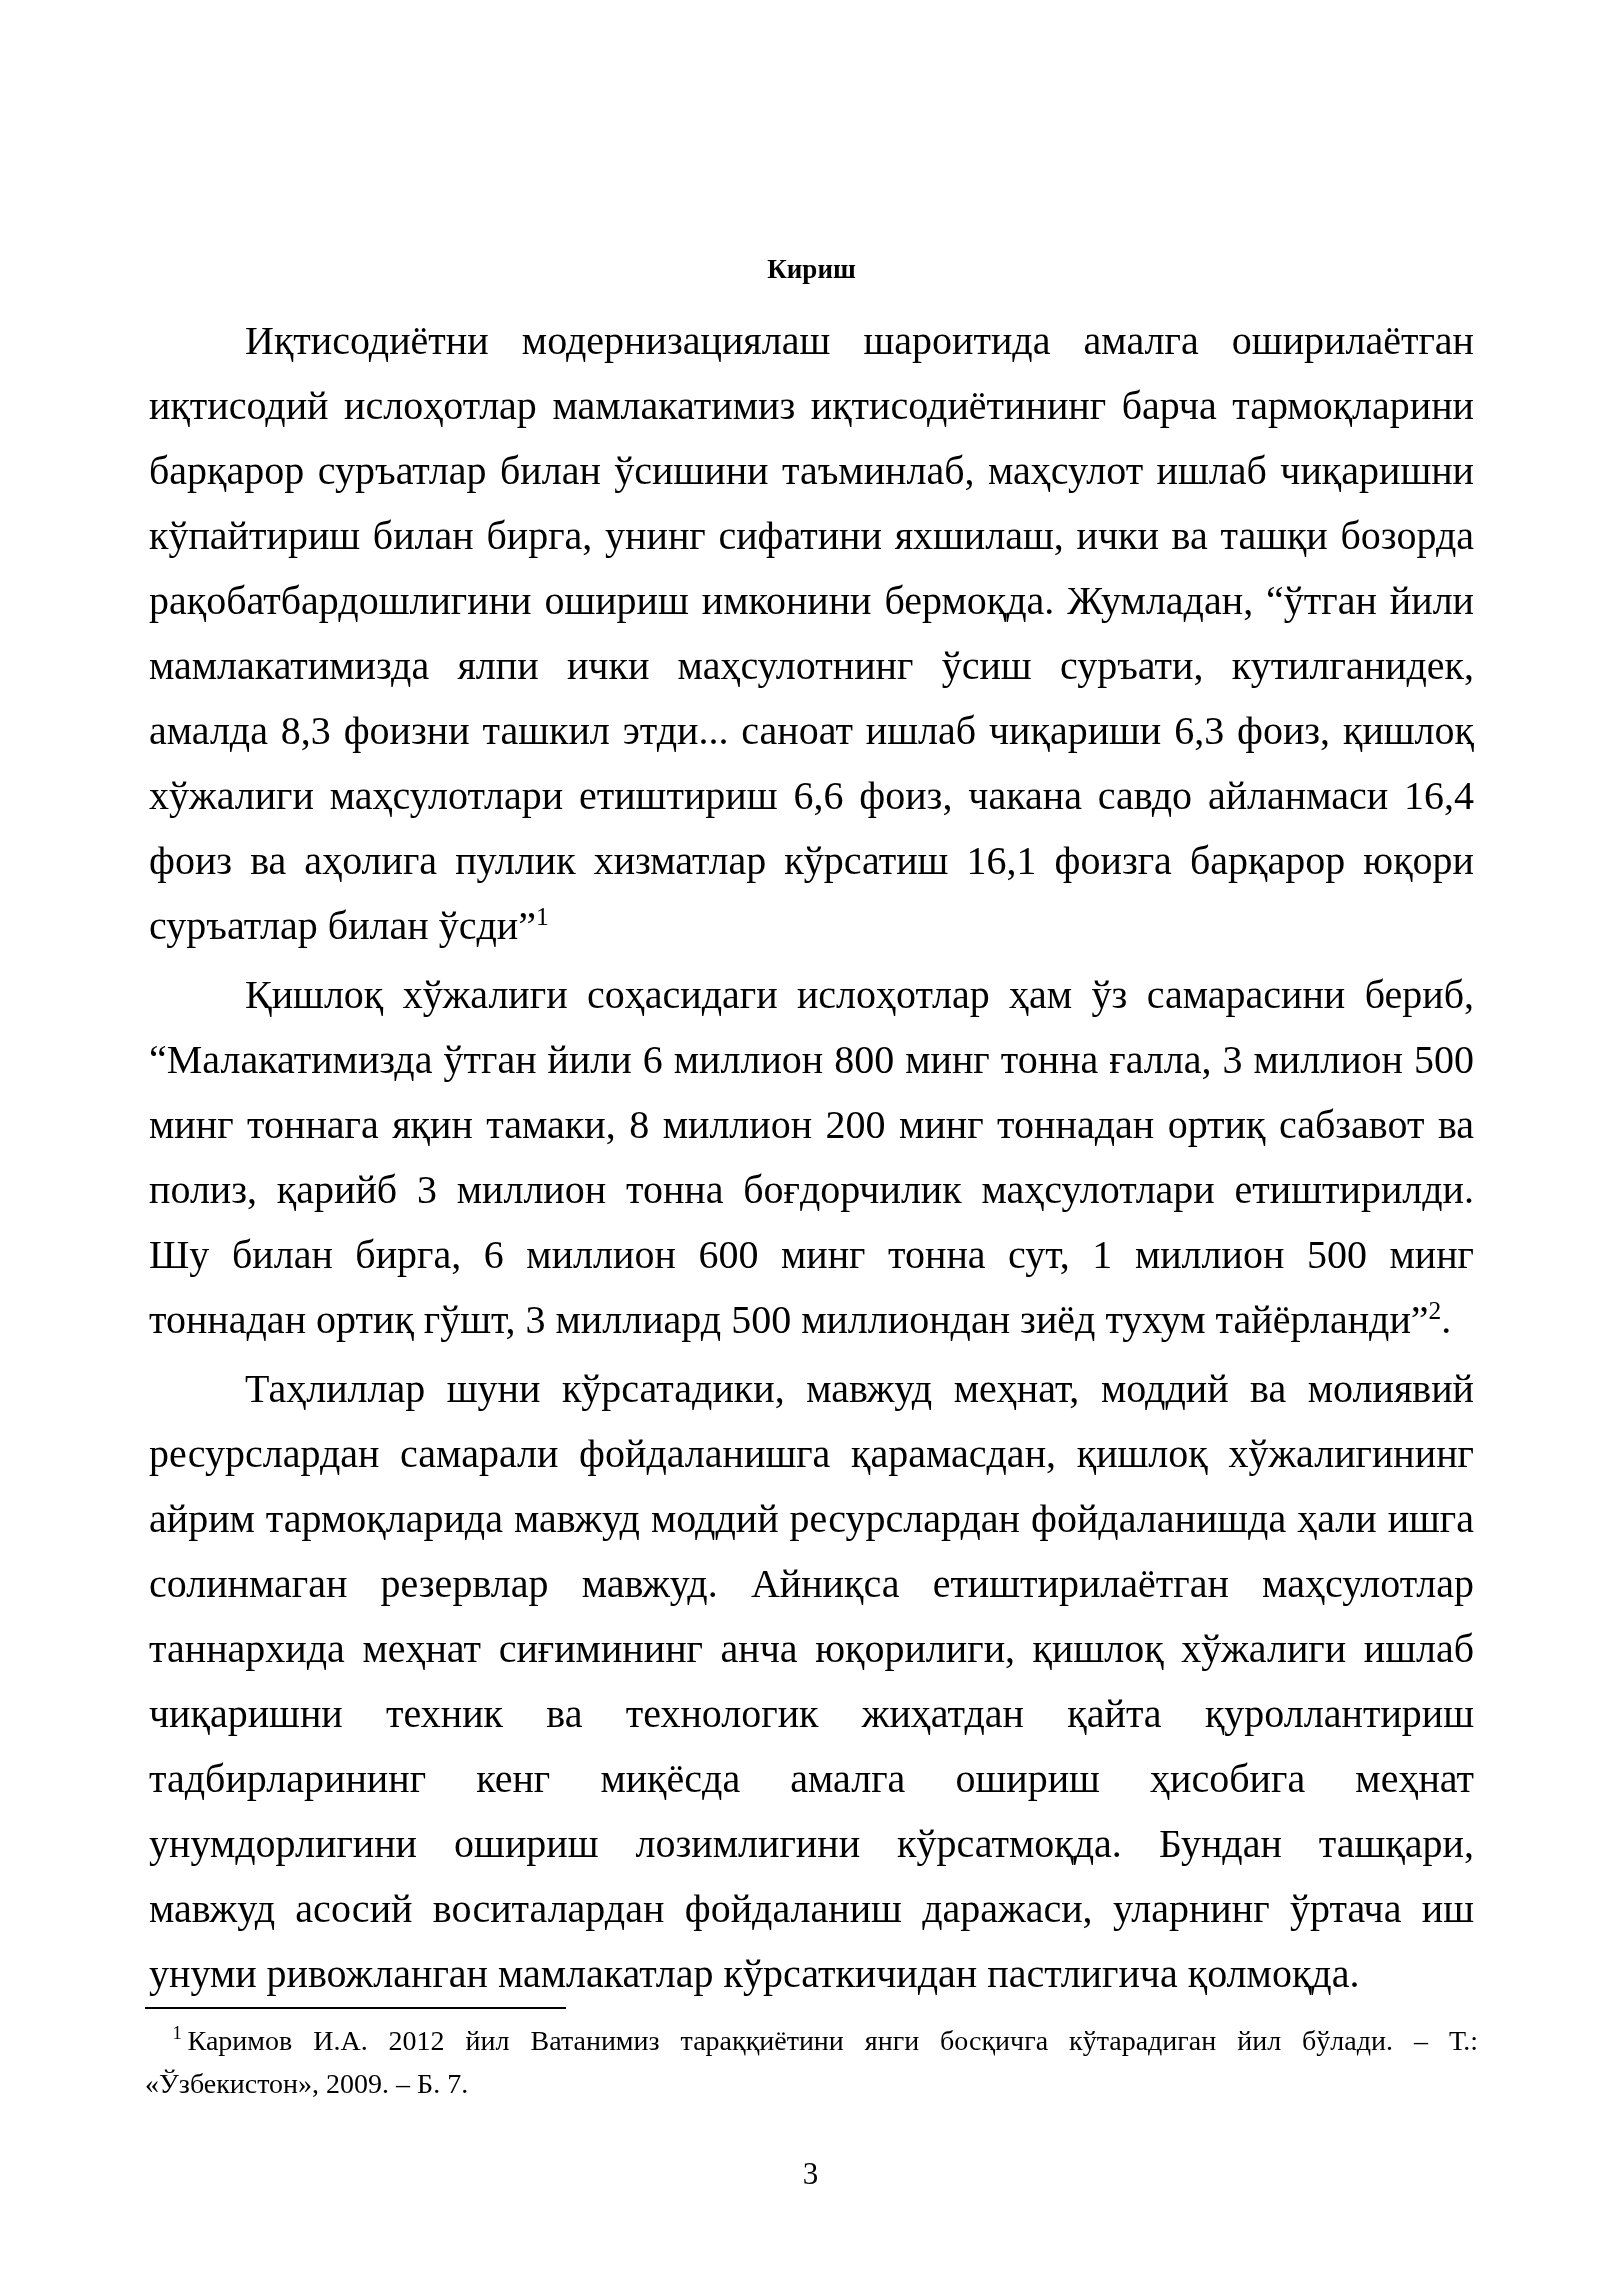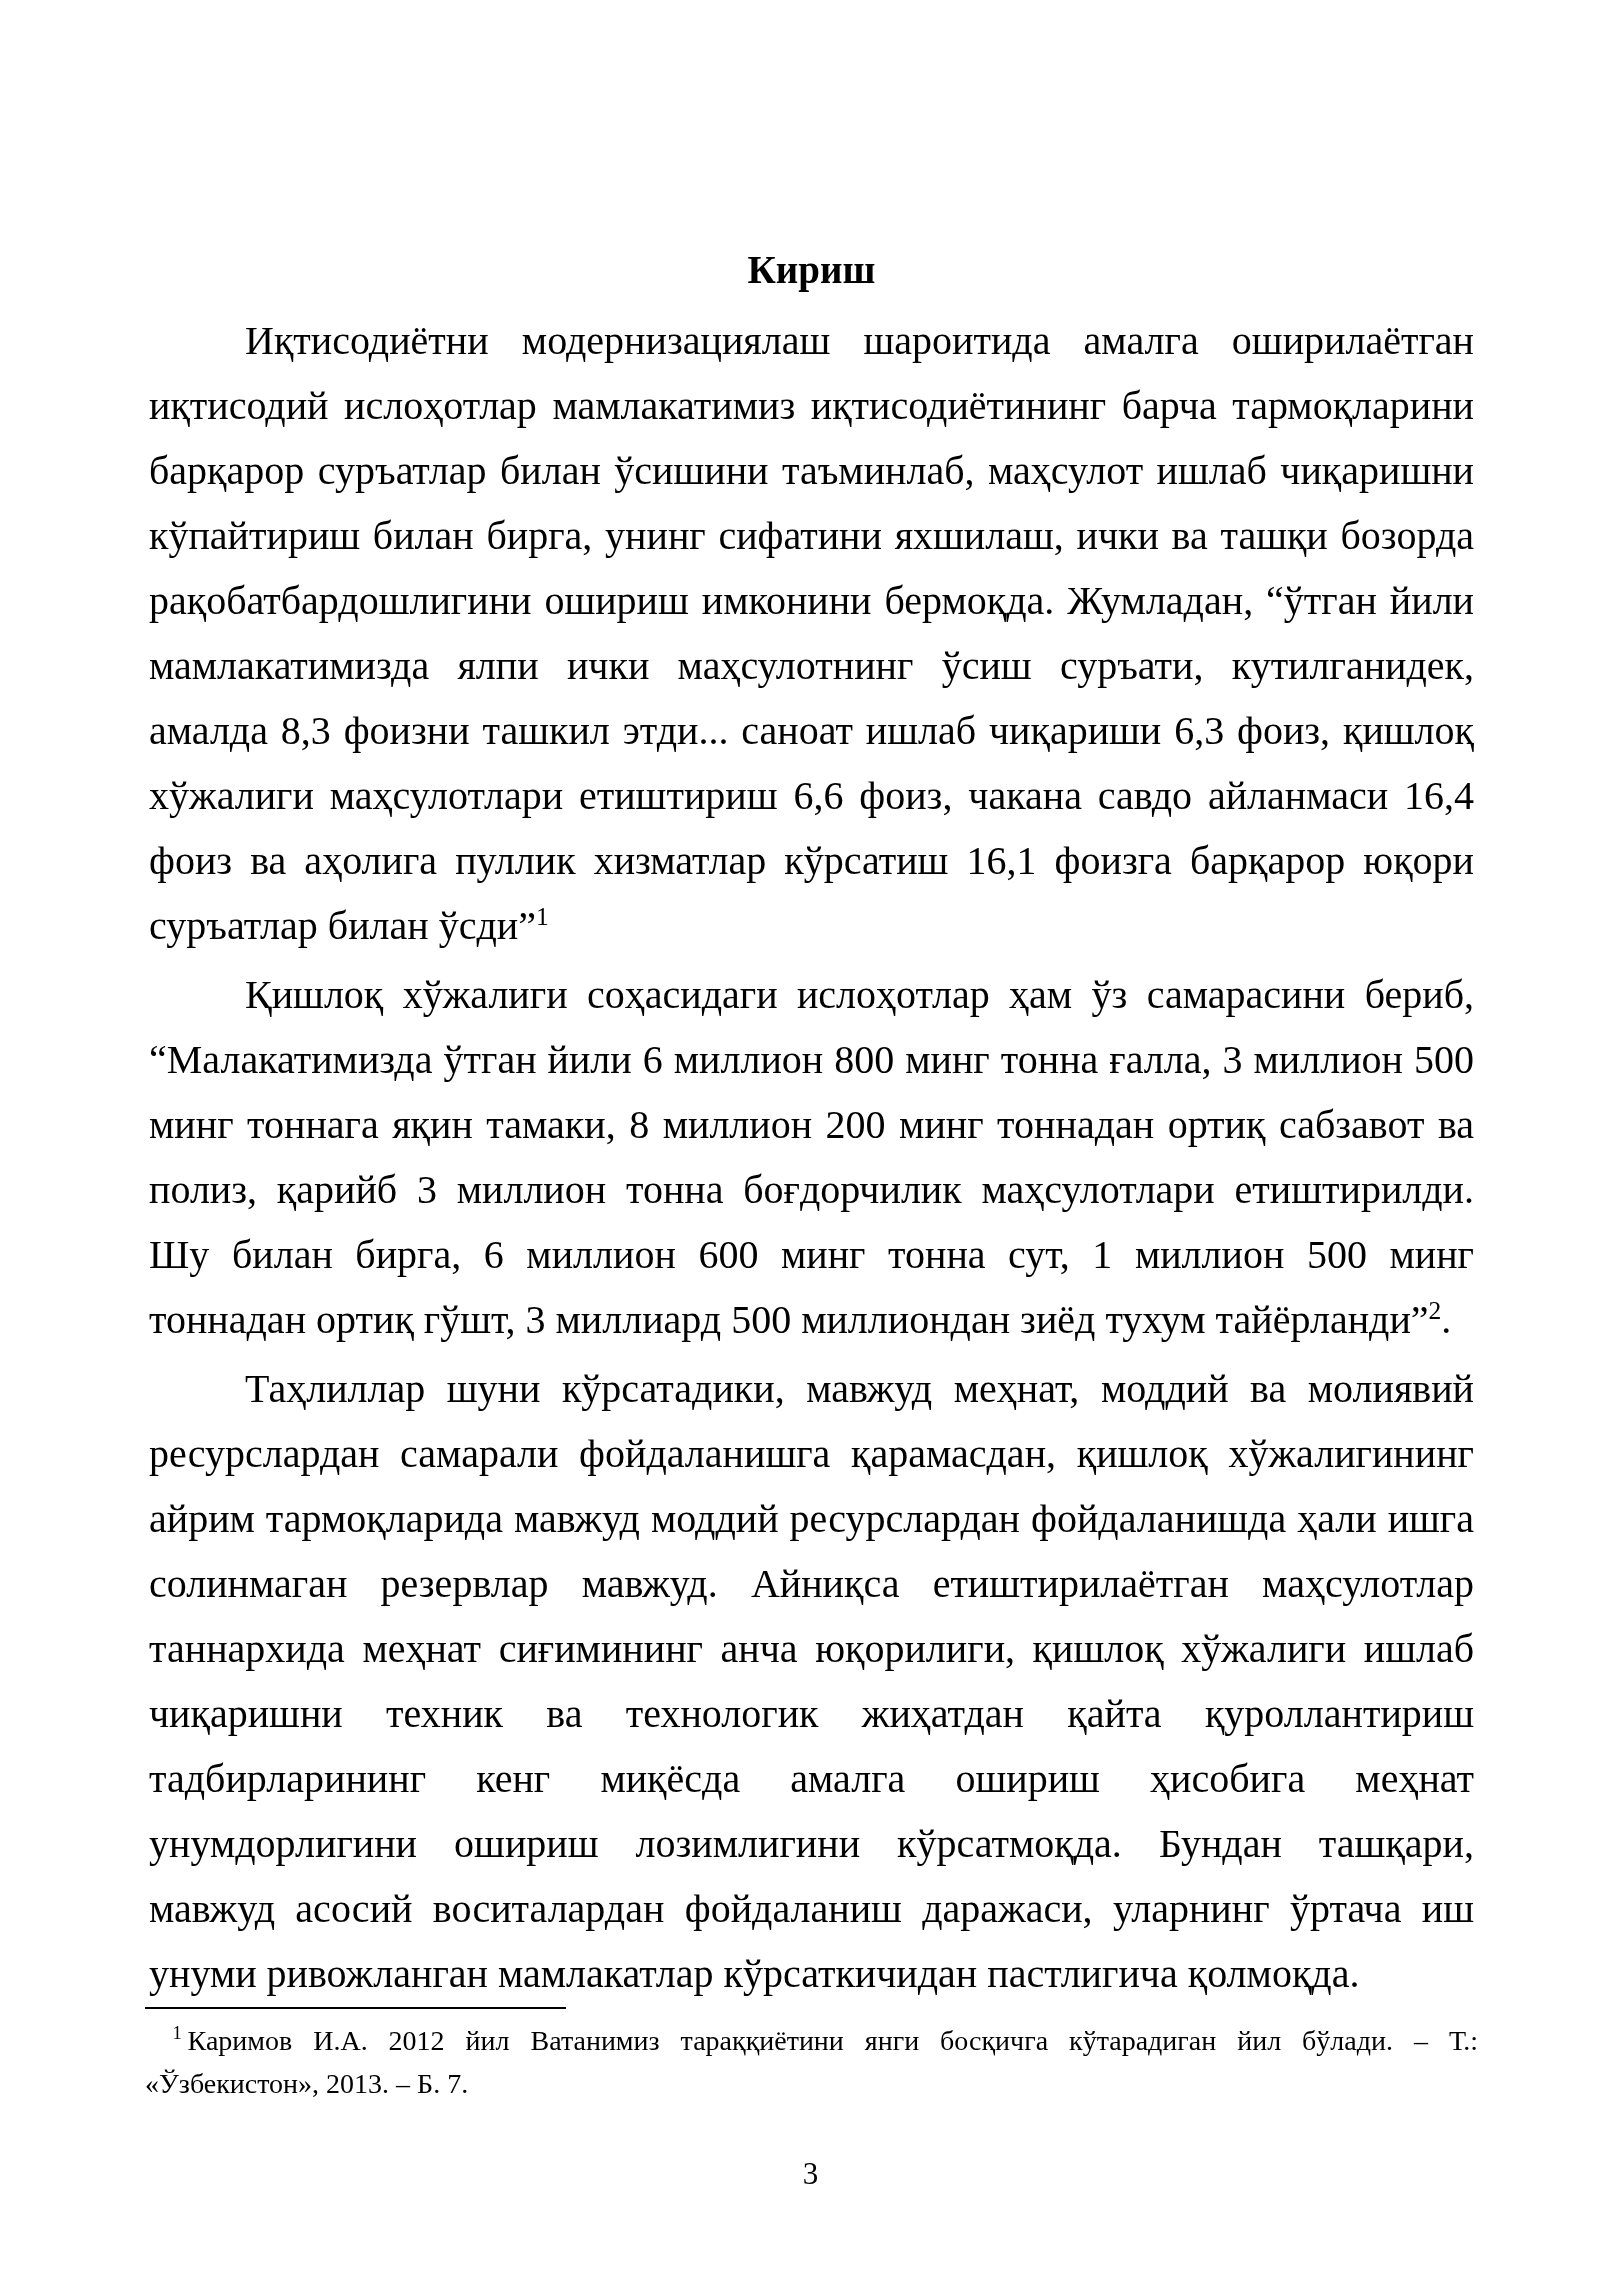--- a/index.html
+++ b/index.html
@@ -12,21 +12,21 @@
     font-family: "Liberation Serif", "DejaVu Serif", serif;
     overflow: hidden;
   }
   .content {
     position: absolute;
     left: 145px;
     top: 235px;
     width: 1333px;
   }
   .title {
-    font-size: 39px;
+    font-size: 27px;
     line-height: 69px;
     font-weight: 700;
     text-align: center;
     margin: 0;
   }
   .body-para {
     font-size: 40px;
     line-height: 65px;
     text-align: justify;
     text-indent: 96px;
@@ -85,21 +85,21 @@
     <p class="body-para"><span>Қишлоқ хўжалиги соҳасидаги ислоҳотлар ҳам ўз самарасини бериб, “Малакатимизда ўтган йили 6 миллион 800 минг тонна ғалла, 3 миллион 500 минг тоннага яқин тамаки, 8 миллион 200 минг тоннадан ортиқ сабзавот ва полиз, қарийб 3 миллион тонна боғдорчилик маҳсулотлари етиштирилди. Шу билан бирга, 6 миллион 600 минг тонна сут, 1 миллион 500 минг тоннадан ортиқ гўшт, 3 миллиард 500 миллиондан зиёд тухум тайёрланди”</span><sup class="ref-sup">2</sup><span>.</span></p>
 
     <p class="body-para"><span>Таҳлиллар шуни кўрсатадики, мавжуд меҳнат, моддий ва молиявий ресурслардан самарали фойдаланишга қарамасдан, қишлоқ хўжалигининг айрим тармоқларида мавжуд моддий ресурслардан фойдаланишда ҳали ишга солинмаган резервлар мавжуд. Айниқса етиштирилаётган маҳсулотлар таннархида меҳнат сиғимининг анча юқорилиги, қишлоқ хўжалиги ишлаб чиқаришни техник ва технологик жиҳатдан қайта қуроллантириш тадбирларининг кенг миқёсда амалга ошириш ҳисобига меҳнат унумдорлигини ошириш лозимлигини кўрсатмоқда. Бундан ташқари, мавжуд асосий воситалардан фойдаланиш даражаси, уларнинг ўртача иш унуми ривожланган мамлакатлар кўрсаткичидан пастлигича қолмоқда.</span><sup class="ref-sup"></sup><span></span></p>
 
   </div>
 
   <div class="footnote-area">
 
     <div class="footnote-separator"></div>
 
-    <p class="footnote"><sup class="fn-sup">1</sup><span>Каримов И.А. 2012 йил Ватанимиз тараққиётини янги босқичга кўтарадиган йил бўлади. – Т.: «Ўзбекистон», 2013. – Б. 7.</span></p>
+    <p class="footnote"><sup class="fn-sup">1</sup><span>Каримов И.А. 2012 йил Ватанимиз тараққиётини янги босқичга кўтарадиган йил бўлади. – Т.: «Ўзбекистон», 2009. – Б. 7.</span></p>
 
 
   </div>
 
   <div class="page-number">3</div>
 
 </div>
 
 
 </body></html>

